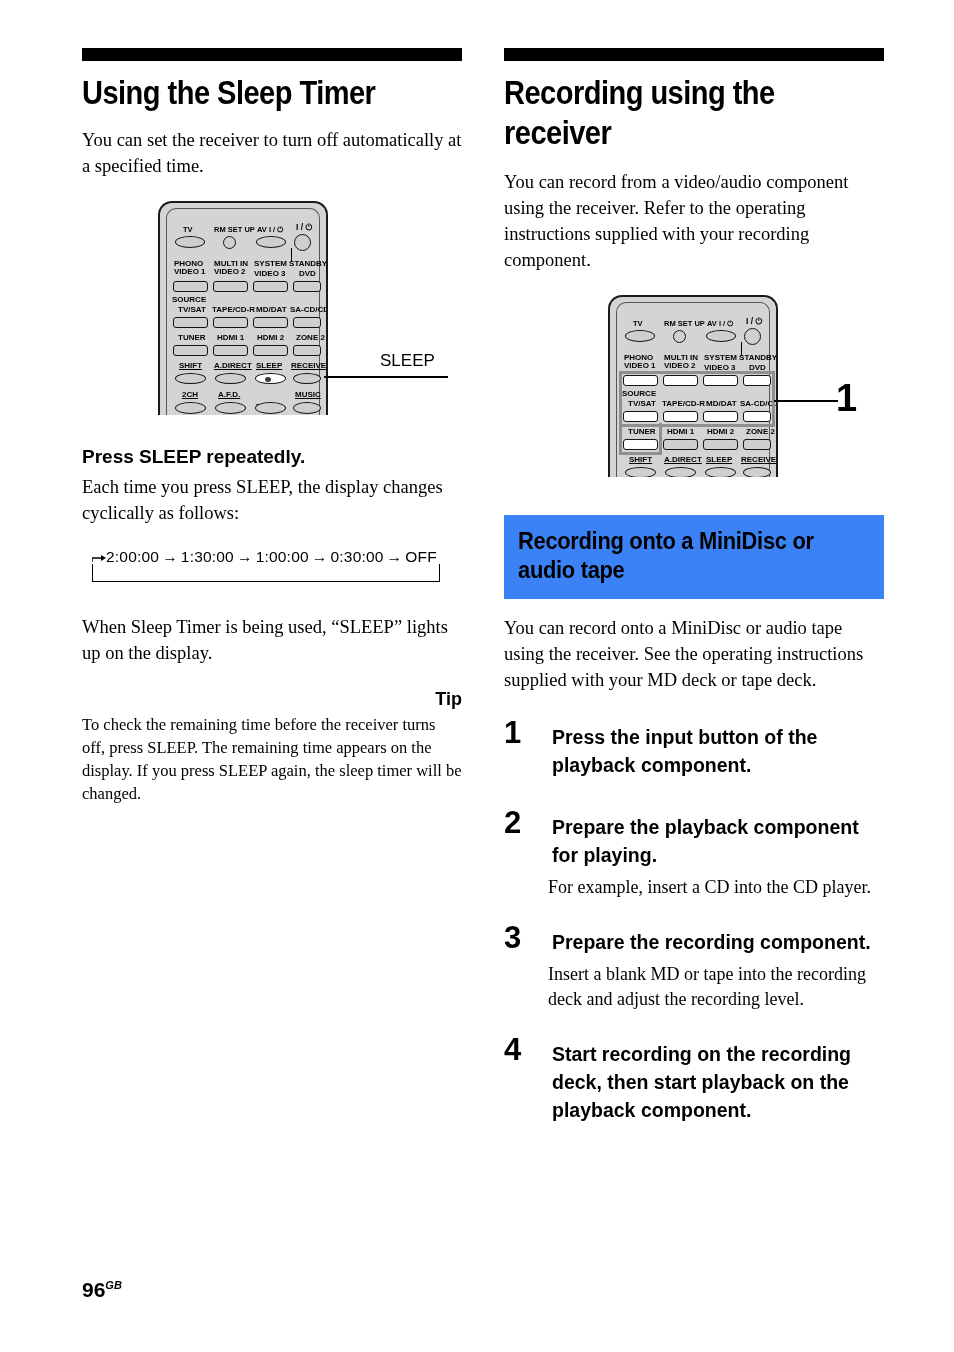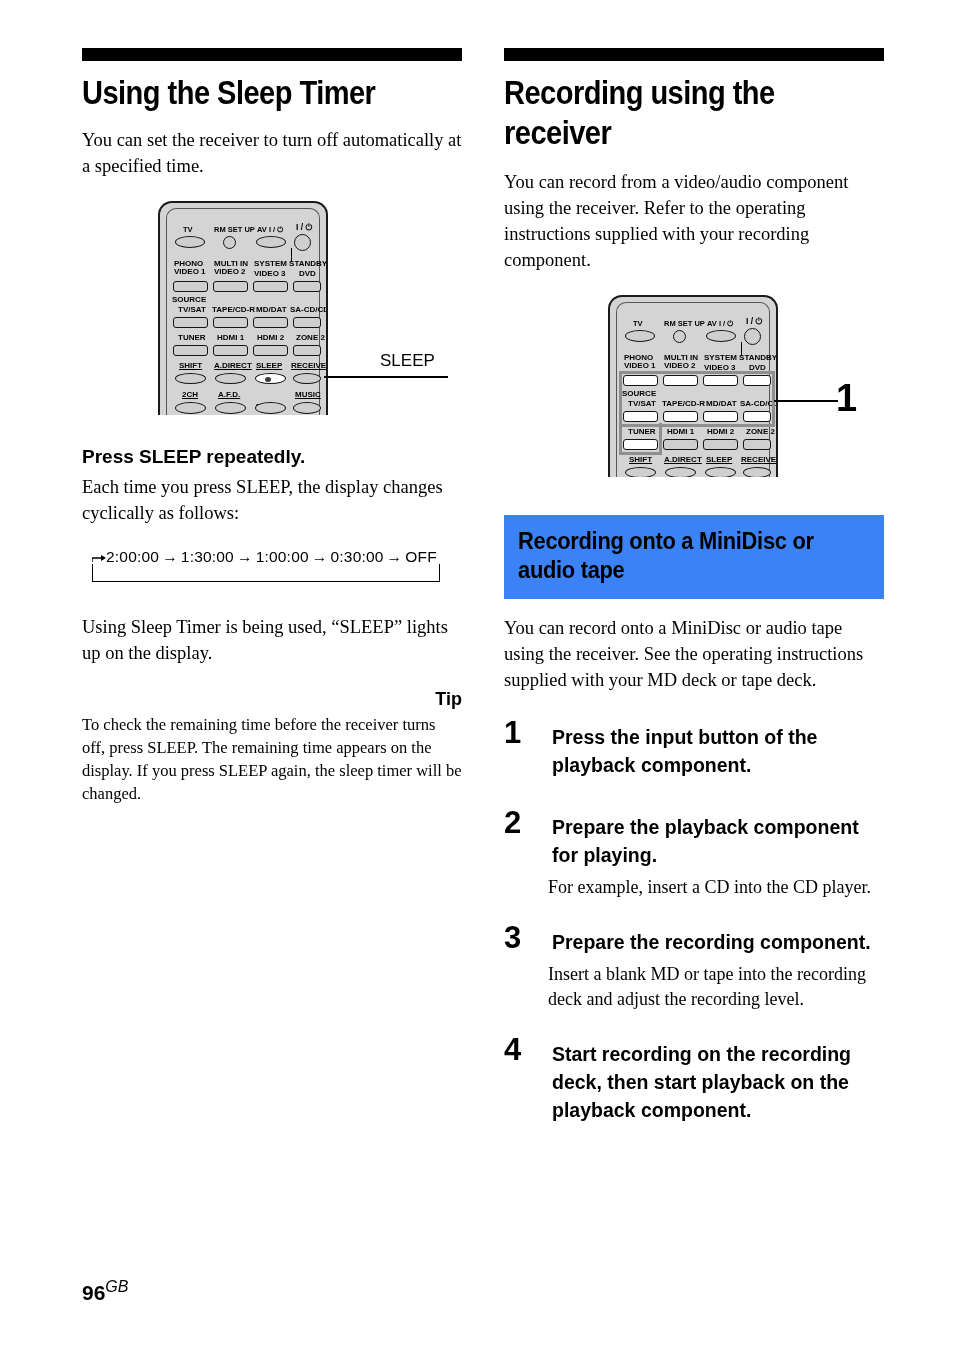--- a/index.html
+++ b/index.html
@@ -237,23 +237,23 @@
   
   .folio {
     position: absolute;
     left: 82px;
     top: 1278px;
     font-family: "Liberation Sans", sans-serif;
     font-weight: bold;
     font-size: 21px;
   }
   .folio sup {
-    font-size: 16px;
+    font-size: 11px;
     font-style: italic;
-    font-weight: normal;
+    font-weight: bold;
     vertical-align: super;
   }
 </style>
 </head>
 <body>
 
 <div class="page">
 
   <div class="col-left">
 
@@ -351,21 +351,21 @@
       <div class="cycle-line"></div>
       <svg class="cycle-startarrow" viewBox="0 0 14 10">
         <path d="M0 9 L0 5 L9 5" fill="none" stroke="#000" stroke-width="1.4"></path>
         <path d="M9 2 L14 5 L9 8 Z" fill="#000"></path>
       </svg>
       <span class="cycle-seq">
         <span>2:00:00</span><span class="arr">→</span><span>1:30:00</span><span class="arr">→</span><span>1:00:00</span><span class="arr">→</span><span>0:30:00</span><span class="arr">→</span><span>OFF</span>
       </span>
     </div>
 
-    <p class="body-text" style="margin-top:30px;">Using Sleep Timer is being used, “SLEEP” lights up on the display.</p>
+    <p class="body-text" style="margin-top:30px;">When Sleep Timer is being used, “SLEEP” lights up on the display.</p>
 
     <h3 class="tip-head" style="margin-top:22px;">Tip</h3>
     <p class="small-text">To check the remaining time before the receiver turns off, press SLEEP. The remaining time appears on the display. If you press SLEEP again, the sleep timer will be changed.</p>
   </div>
 
   <div class="col-right">
 
     <div class="rule-bar"></div>
 
     <h1 class="chapter-title">Recording using the

